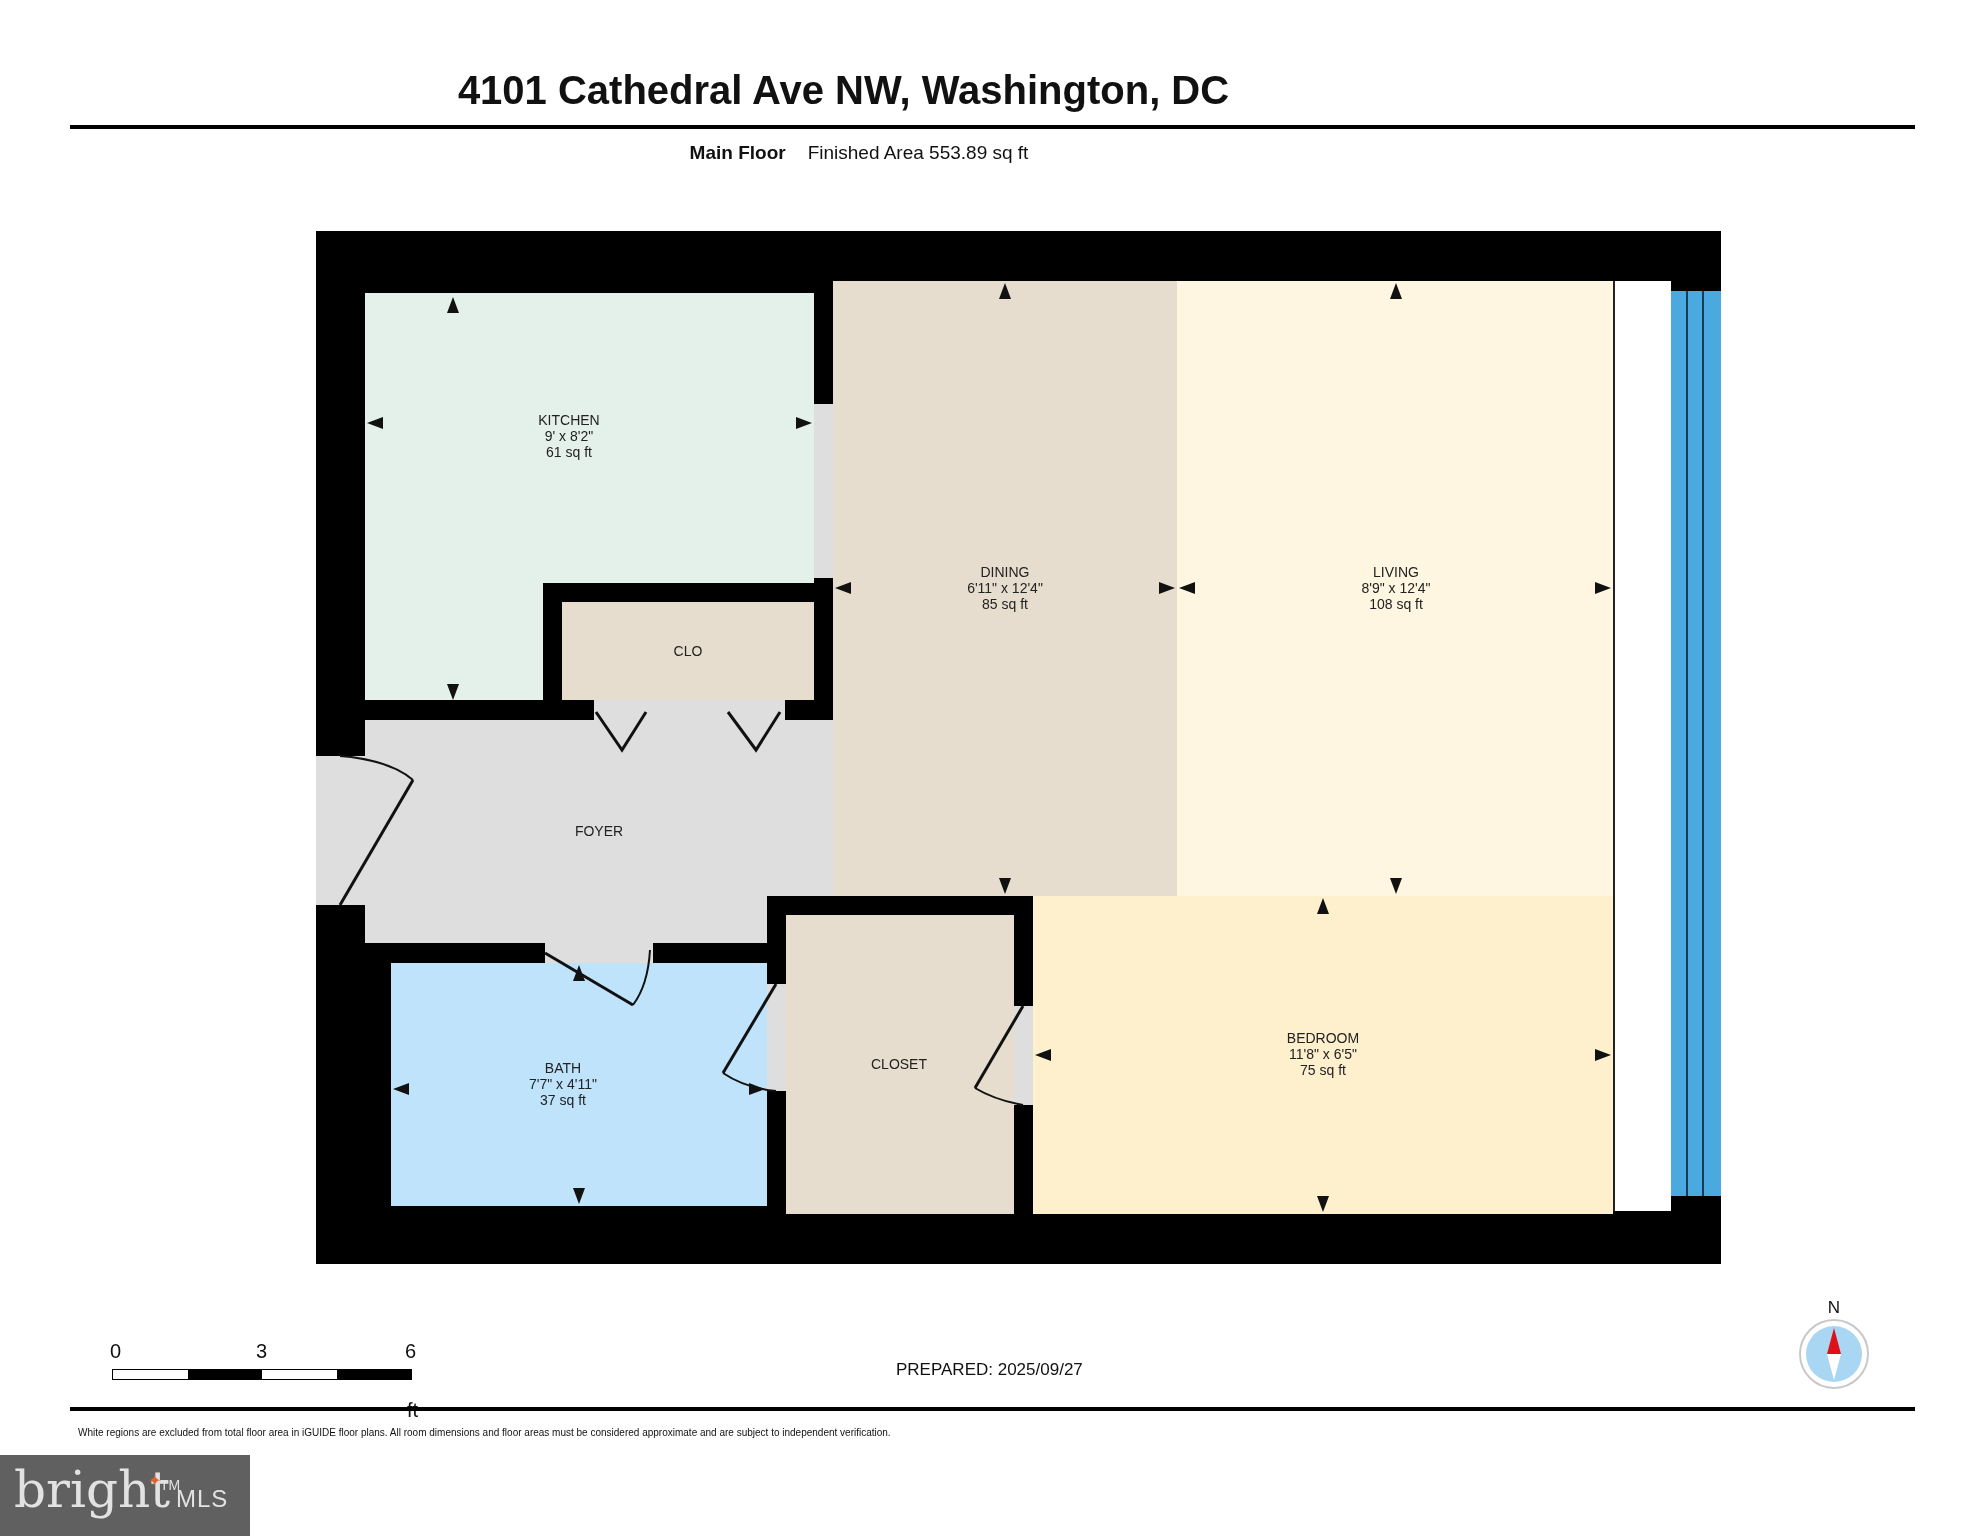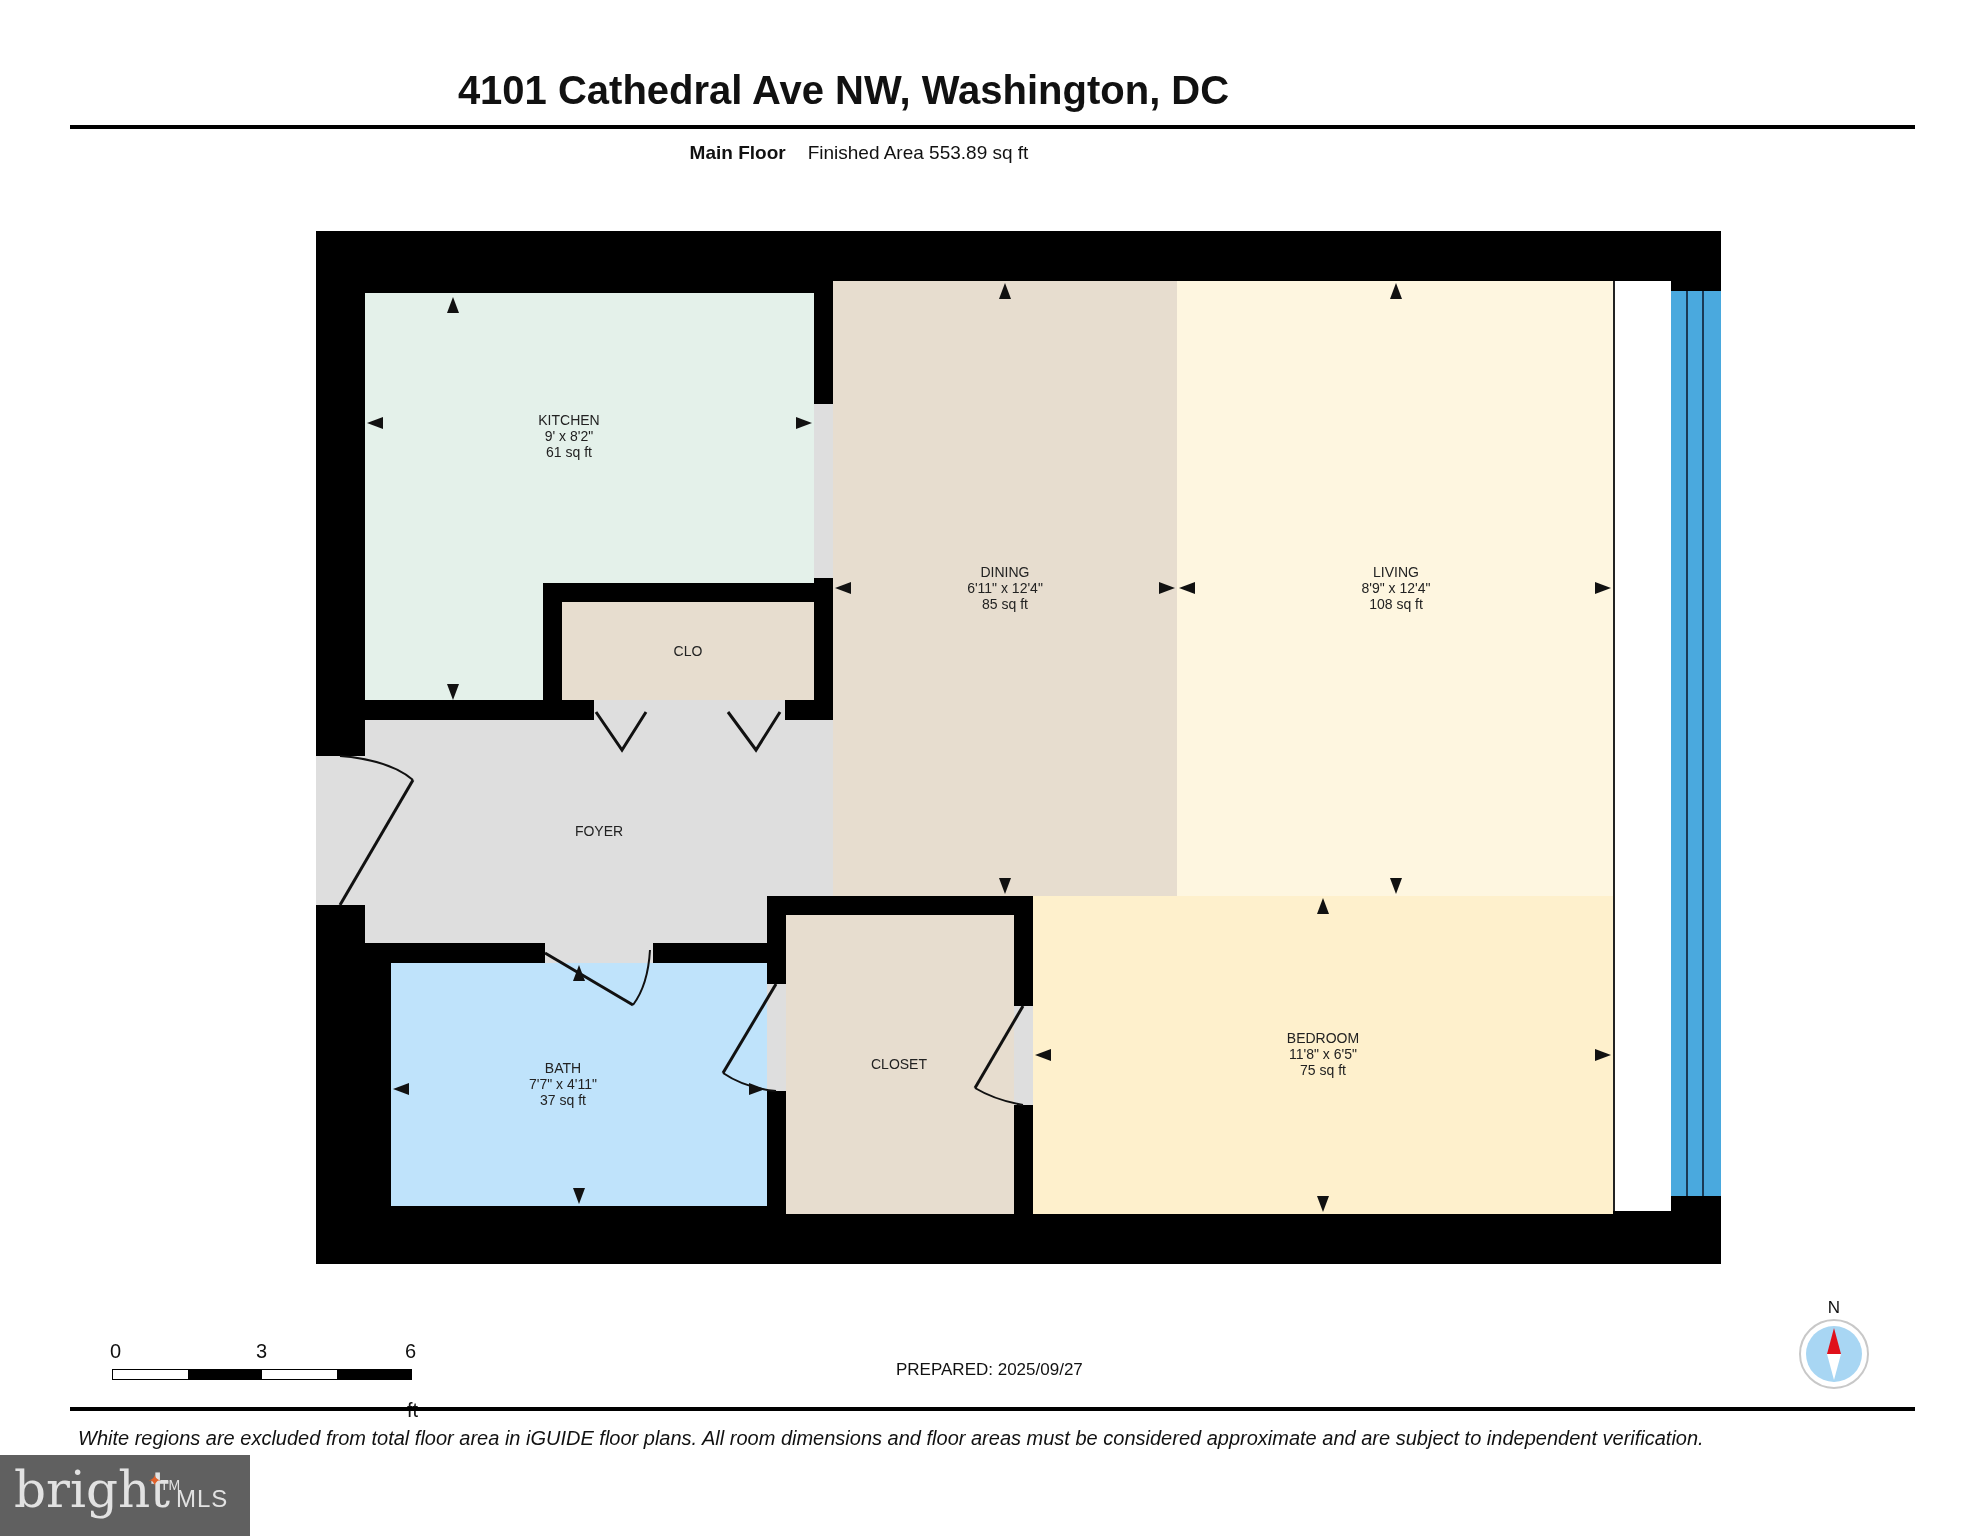--- a/index.html
+++ b/index.html
@@ -12,21 +12,21 @@
   .wall { background:#000; position:absolute; }
   .room { position:absolute; }
   .lbl { position:absolute; text-align:center; font-size:14px; line-height:16px; color:#222; transform:translate(-50%,-50%); white-space:nowrap; }
   .arrow { position:absolute; width:0; height:0; }
   .au { border-left:6px solid transparent; border-right:6px solid transparent; border-bottom:16px solid #111; transform:translate(-50%,0); }
   .ad { border-left:6px solid transparent; border-right:6px solid transparent; border-top:16px solid #111; transform:translate(-50%,-100%); }
   .al { border-top:6px solid transparent; border-bottom:6px solid transparent; border-right:16px solid #111; transform:translate(0,-50%); }
   .ar { border-top:6px solid transparent; border-bottom:6px solid transparent; border-left:16px solid #111; transform:translate(-100%,-50%); }
   .scale-num { position:absolute; font-size:20px; }
   .prepared { font-size:17px; }
-  .disclaimer { font-size:20px;font-style:italic; }
+  .disclaimer { font-size:10px; }
   .logo { background:#606060; color:#e0e0e0; }
 </style>
 </head>
 <body>
 
 <div class="abs title">4101 Cathedral Ave NW, Washington, DC</div>
 <div class="abs rule" style="left:70px; width:1845px; top:125px;"></div>
 <div class="abs subtitle">
   <span class="b">Main Floor</span><span>Finished Area 553.89 sq ft</span>
 </div>

